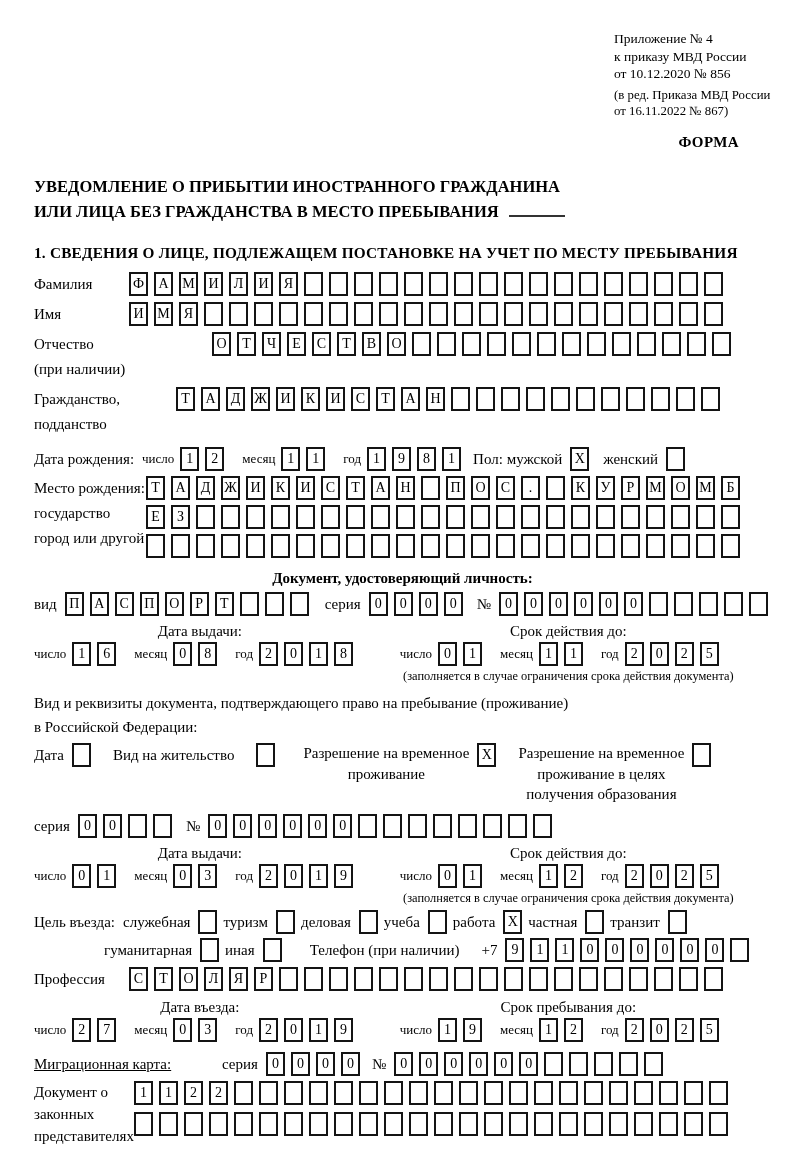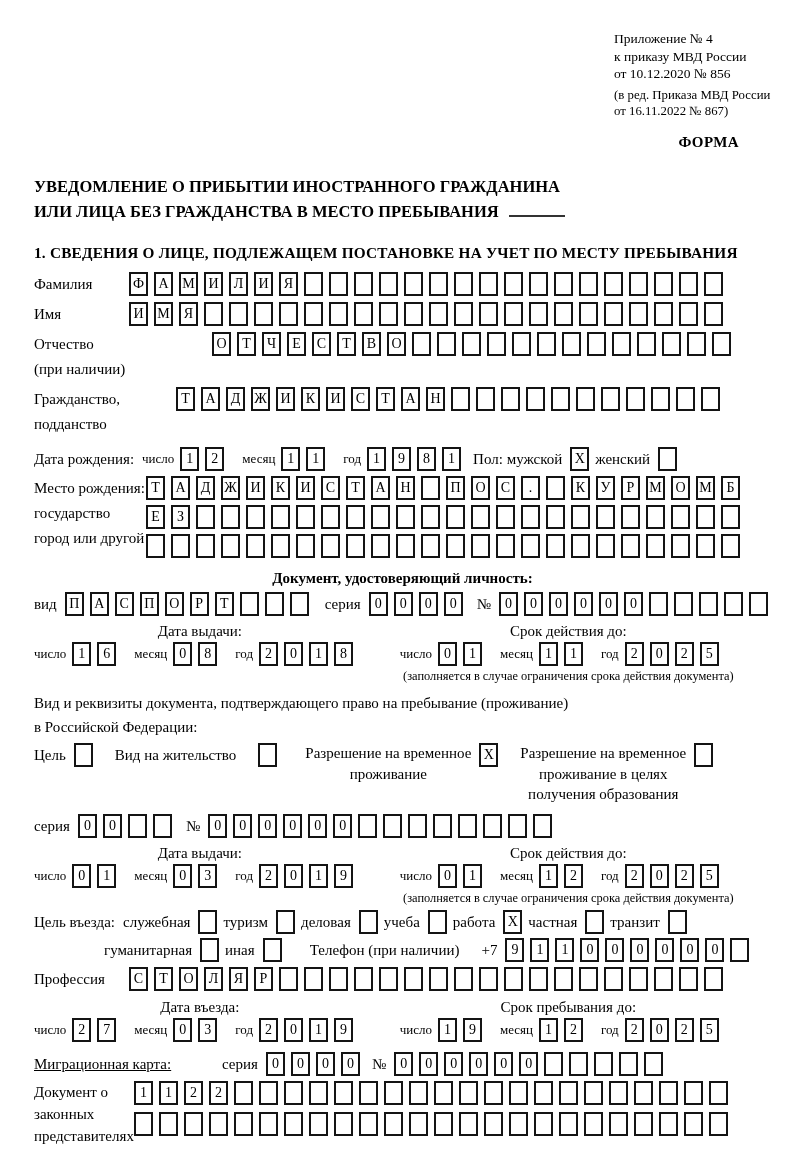--- a/index.html
+++ b/index.html
@@ -25,21 +25,21 @@
   .inl { font-size:15px; line-height:24px; margin-right:8px; white-space:nowrap; }
 
   .cells { white-space:nowrap; flex-shrink:0; }
   .cell { display:inline-block; width:19px; height:24px; border:2px solid #141414;
           margin-right:6px; text-align:center; font-size:14px; line-height:20px;
           vertical-align:top; }
   .cellrows .cells { display:block; margin-bottom:5px; }
 
   .center-bold { text-align:center; font-weight:bold; font-size:15px; margin-top:7px; }
 
-  .dates { display:flex; margin-top:7px; }
+  .dates { display:flex; margin-top:7px;justify-content:flex-end; }
   .date-col-l { width:45%; }
   .date-col-r { width:55%; }
   .date-h { text-align:center; font-size:15px; }
   .date-line { display:flex; align-items:center; margin-top:2px; }
   .dg-lbl { font-size:13px; line-height:24px; margin:0 6px 0 12px; white-space:nowrap; }
   .date-line .dg-lbl:first-child, .inline-dg .dg-lbl:first-child { margin-left:0; }
   .date-note { font-size:12.4px; text-align:center; margin-top:3px; }
 
   .para { font-size:15px; line-height:1.6; margin-top:7px; }
 
@@ -104,21 +104,21 @@
     <span class="inline-dg">
         <span class="dg-lbl">число</span>
         <span class="cells"><span class="cell">1</span><span class="cell">2</span></span>
         <span class="dg-lbl">месяц</span>
         <span class="cells"><span class="cell">1</span><span class="cell">1</span></span>
         <span class="dg-lbl">год</span>
         <span class="cells"><span class="cell">1</span><span class="cell">9</span><span class="cell">8</span><span class="cell">1</span></span>
       </span>
     <span class="inl" style="margin-left:6px">Пол: мужской</span>
     <span class="cells"><span class="cell">X</span></span>
-    <span class="inl" style="">женский</span>
+    <span class="inl" style="margin-left:8px">женский</span>
     <span class="cells"><span class="cell"></span></span>
   </div>
 
   <div class="row">
     <div class="lbl w112">
       <div>Место рождения:</div>
       <div>государство</div>
       <div>город или другой</div>
     </div>
     <div class="cellrows">
@@ -163,21 +163,21 @@
       <div class="date-note">(заполняется в случае ограничения срока действия документа)</div>
     </div>
   </div>
 
   <div class="para">
     <div>Вид и реквизиты документа, подтверждающего право на пребывание (проживание)</div>
     <div>в Российской Федерации:</div>
   </div>
 
   <div class="opts">
-    <span class="opt-lbl">Цель</span>
+    <span class="opt-lbl">Дата</span>
     <span class="cells gap8"><span class="cell"></span></span>
     <span class="opt-lbl gap16">Вид на жительство</span>
     <span class="cells gap22"><span class="cell"></span></span>
     <span class="opt-multi gap22">
       <div>Разрешение на временное</div>
       <div>проживание</div>
     </span>
     <span class="cells gap8"><span class="cell">X</span></span>
     <span class="opt-multi gap16">
       <div>Разрешение на временное</div>

